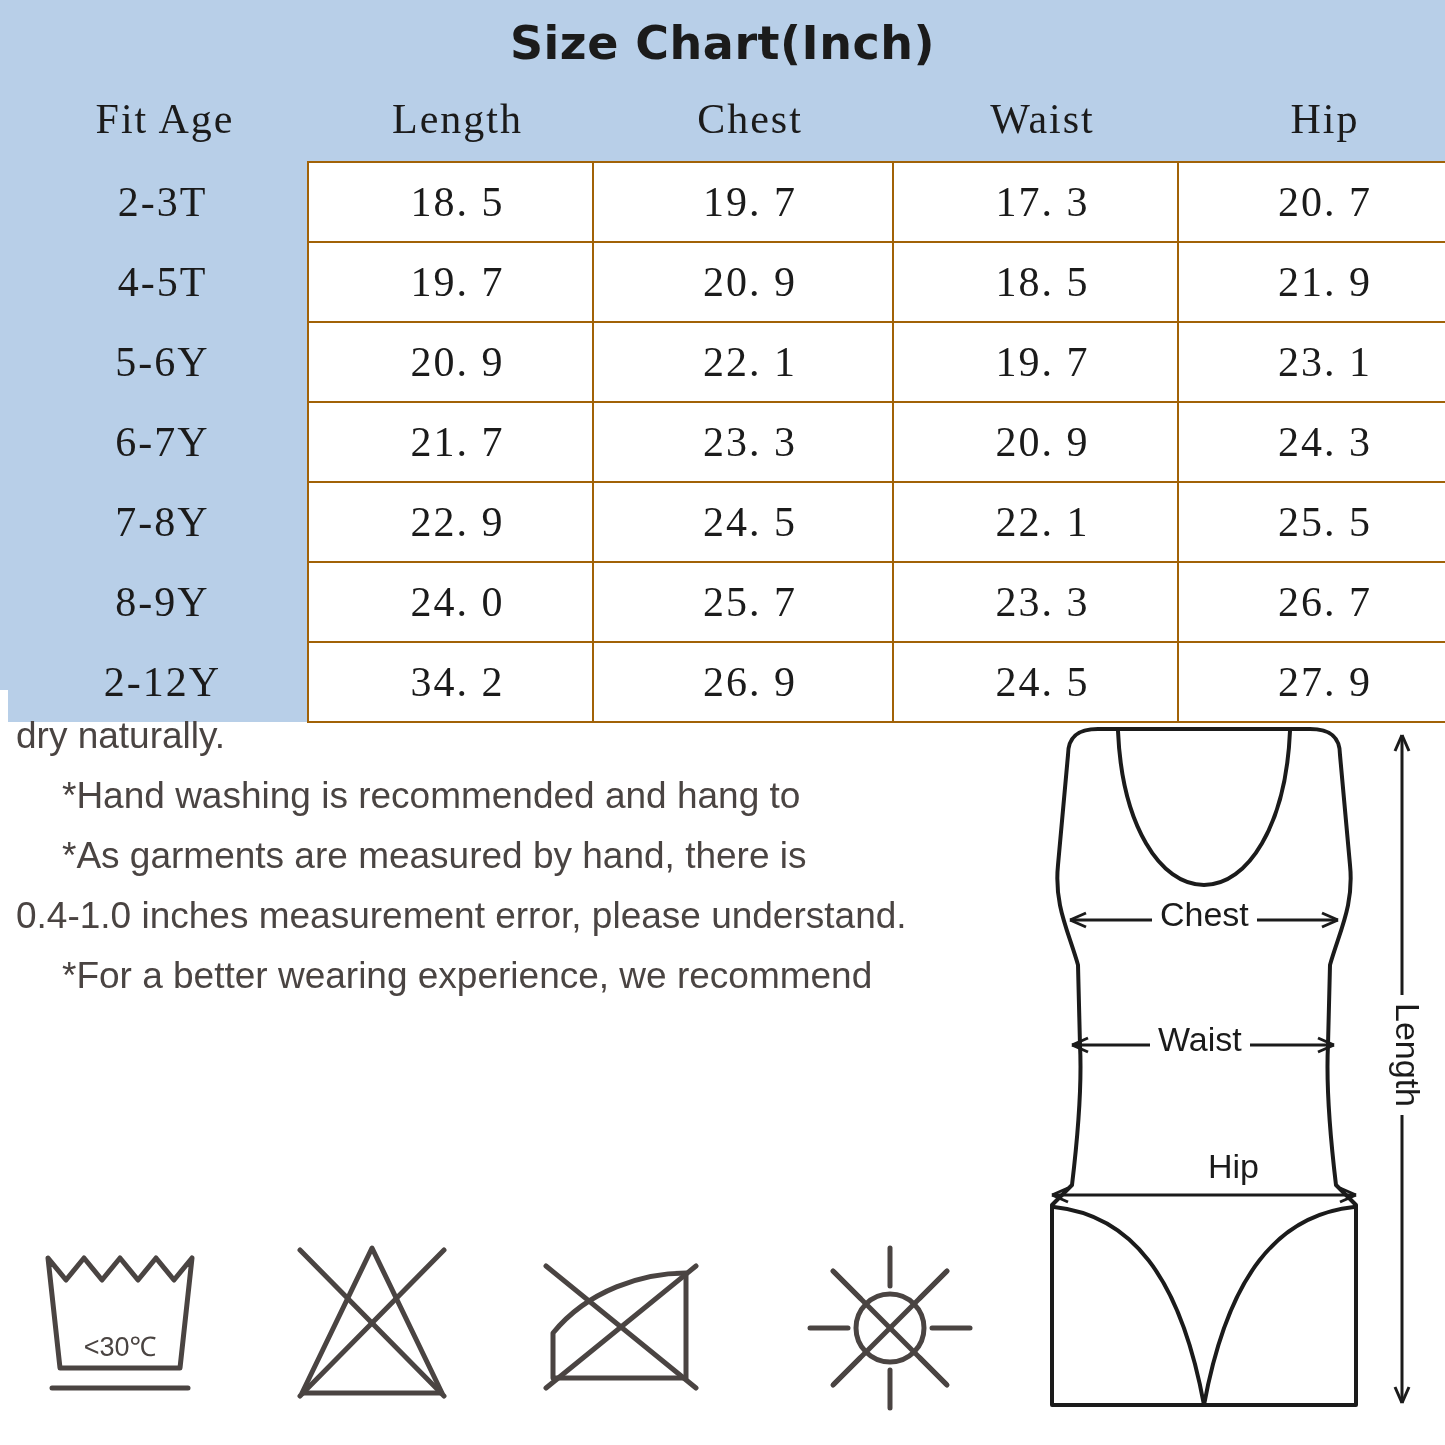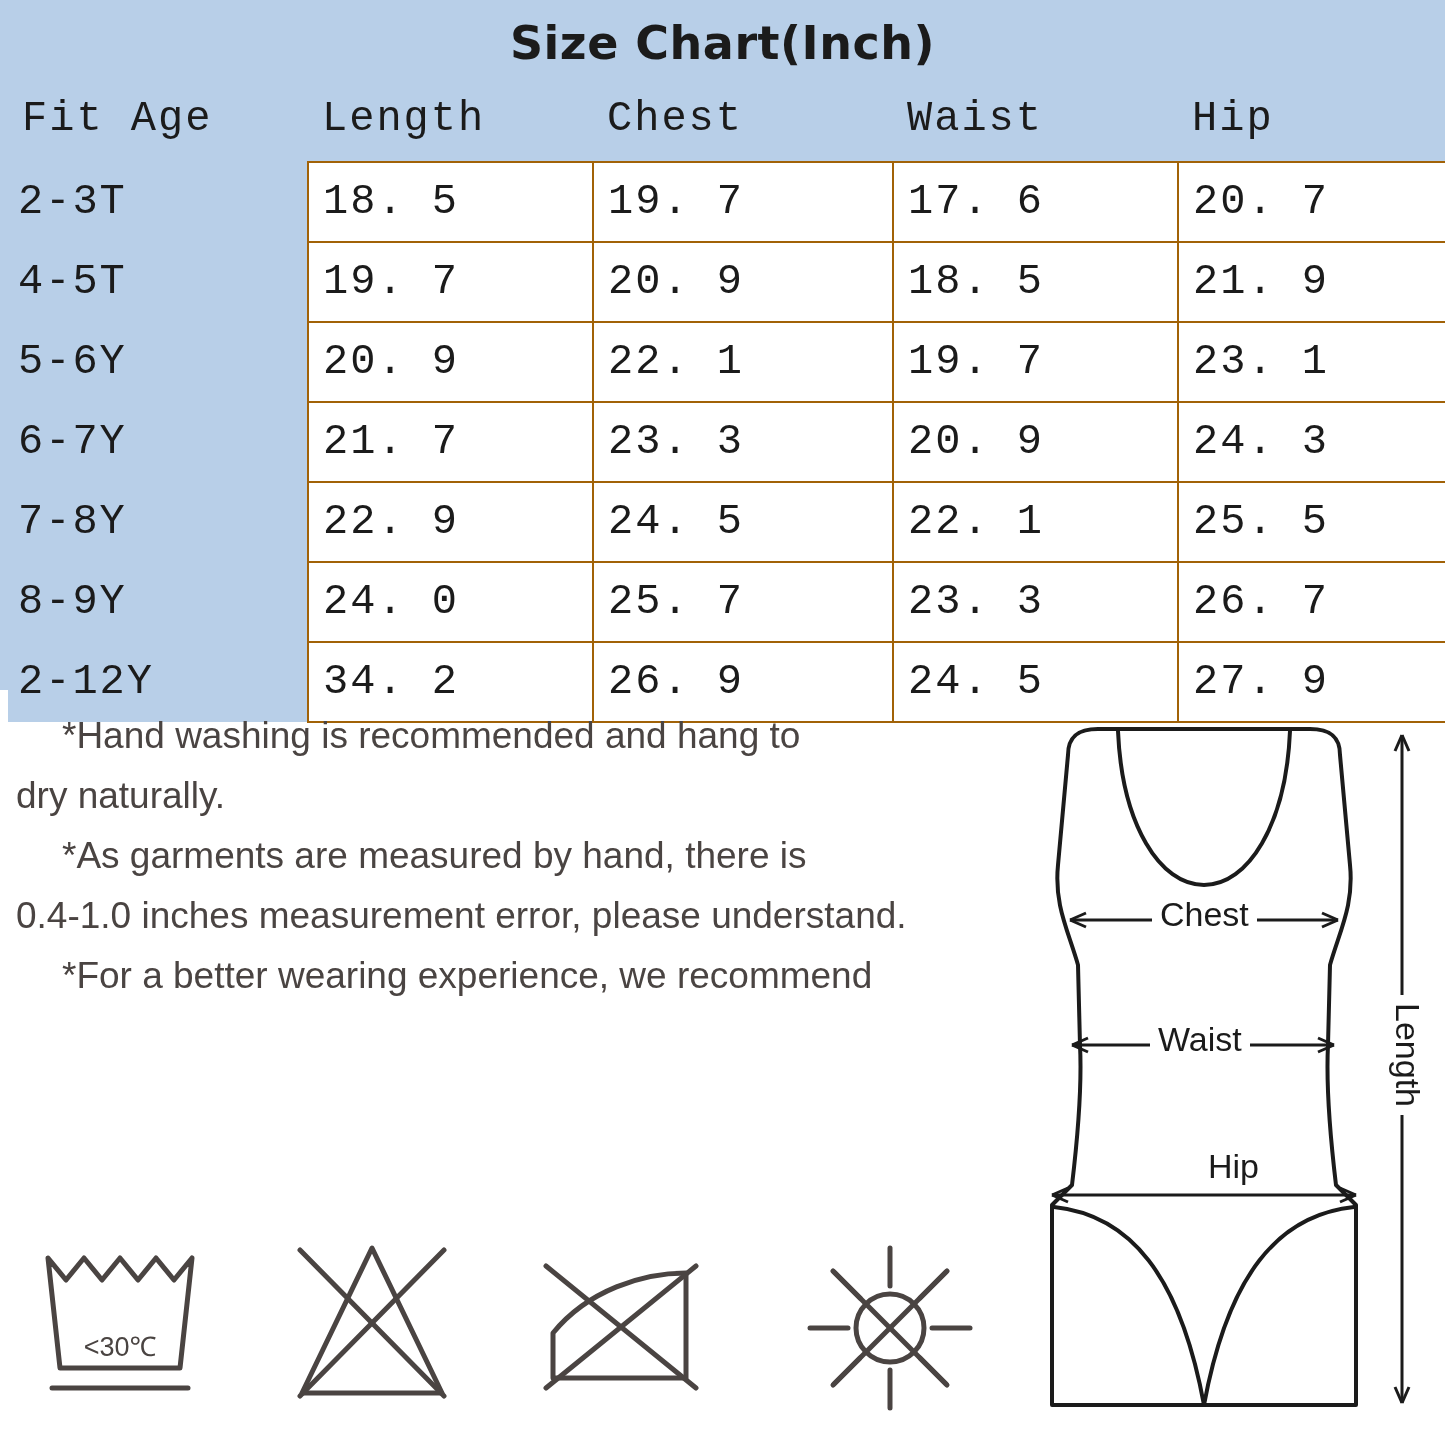--- a/index.html
+++ b/index.html
@@ -40,24 +40,24 @@
     line-height: 1.1;
   }
   table.size-table {
     border-collapse: collapse;
     width: 1320px;
     margin-left: 8px;
     margin-top: 8px;
     table-layout: fixed;
   }
   table.size-table th, table.size-table td {
-    font-family: Liberation Mono, monospace;
+    font-family: Liberation Serif, serif;
     font-size: 42px;
     color: #1b1b1b;
-    text-align: left;
+    text-align: center;
     padding: 4px 0 4px 14px;
     height: 70px;
     vertical-align: middle;
     letter-spacing: 2px;
   }
   table.size-table th {
     font-weight: normal;
     background: #b8cfe8;
     border: none;
     height: 76px;
@@ -164,21 +164,21 @@
           <th>Chest</th>
           <th>Waist</th>
           <th>Hip</th>
         </tr>
       </thead>
       <tbody>
         <tr>
           <td class="age">2-3T</td>
           <td class="val">18. 5</td>
           <td class="val">19. 7</td>
-          <td class="val">17. 6</td>
+          <td class="val">17. 3</td>
           <td class="val">20. 7</td>
         </tr>
         <tr>
           <td class="age">4-5T</td>
           <td class="val">19. 7</td>
           <td class="val">20. 9</td>
           <td class="val">18. 5</td>
           <td class="val">21. 9</td>
         </tr>
         <tr>
@@ -214,22 +214,22 @@
           <td class="val">34. 2</td>
           <td class="val">26. 9</td>
           <td class="val">24. 5</td>
           <td class="val">27. 9</td>
         </tr>
       </tbody>
     </table>
   </div>
 
   <div class="tips">
+    <div class="tips-line">dry naturally.</div>
     <div class="tips-line indent">*Hand washing is recommended and hang to</div>
-    <div class="tips-line">dry naturally.</div>
     <div class="tips-line indent">*As garments are measured by hand, there is</div>
     <div class="tips-line">0.4-1.0 inches measurement error, please understand.</div>
     <div class="tips-line indent">*For a better wearing experience, we recommend</div>
   </div>
 
   <div class="care-icons">
 
     <div class="care-icon ci-1">
       <svg viewBox="0 0 180 190" width="180" height="190">
         <g fill="none" stroke="#4a4442" stroke-width="5" stroke-linejoin="round" stroke-linecap="round">

